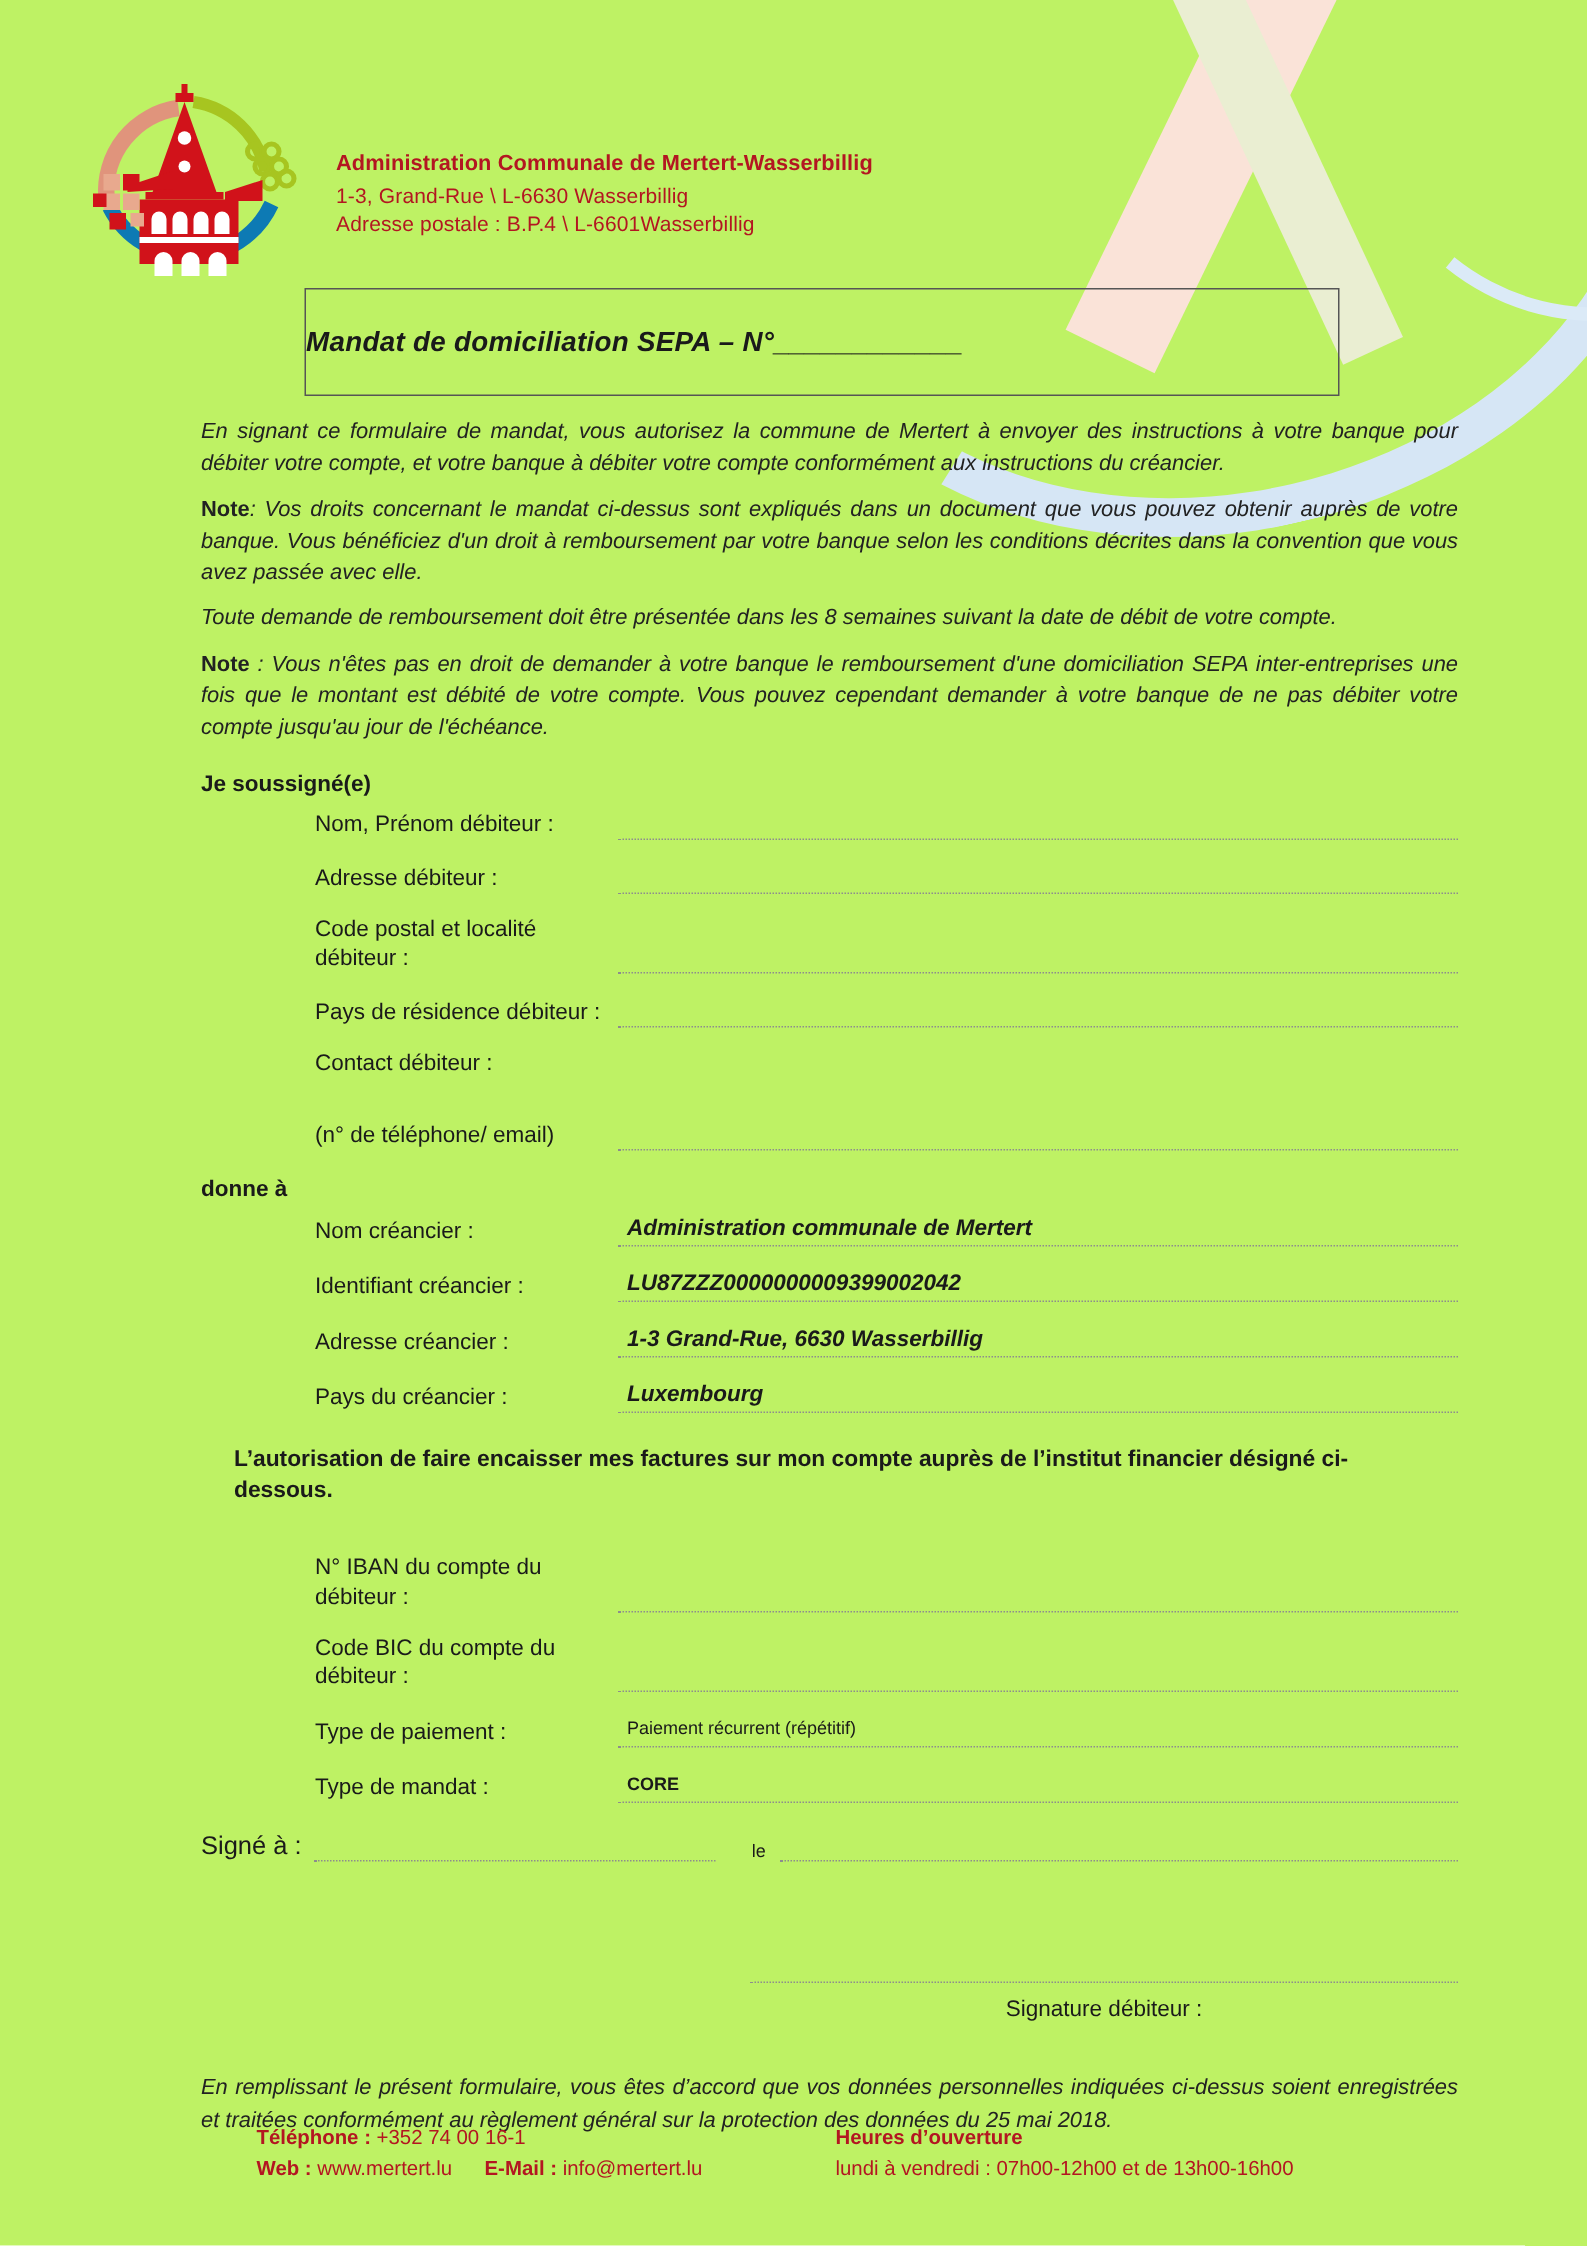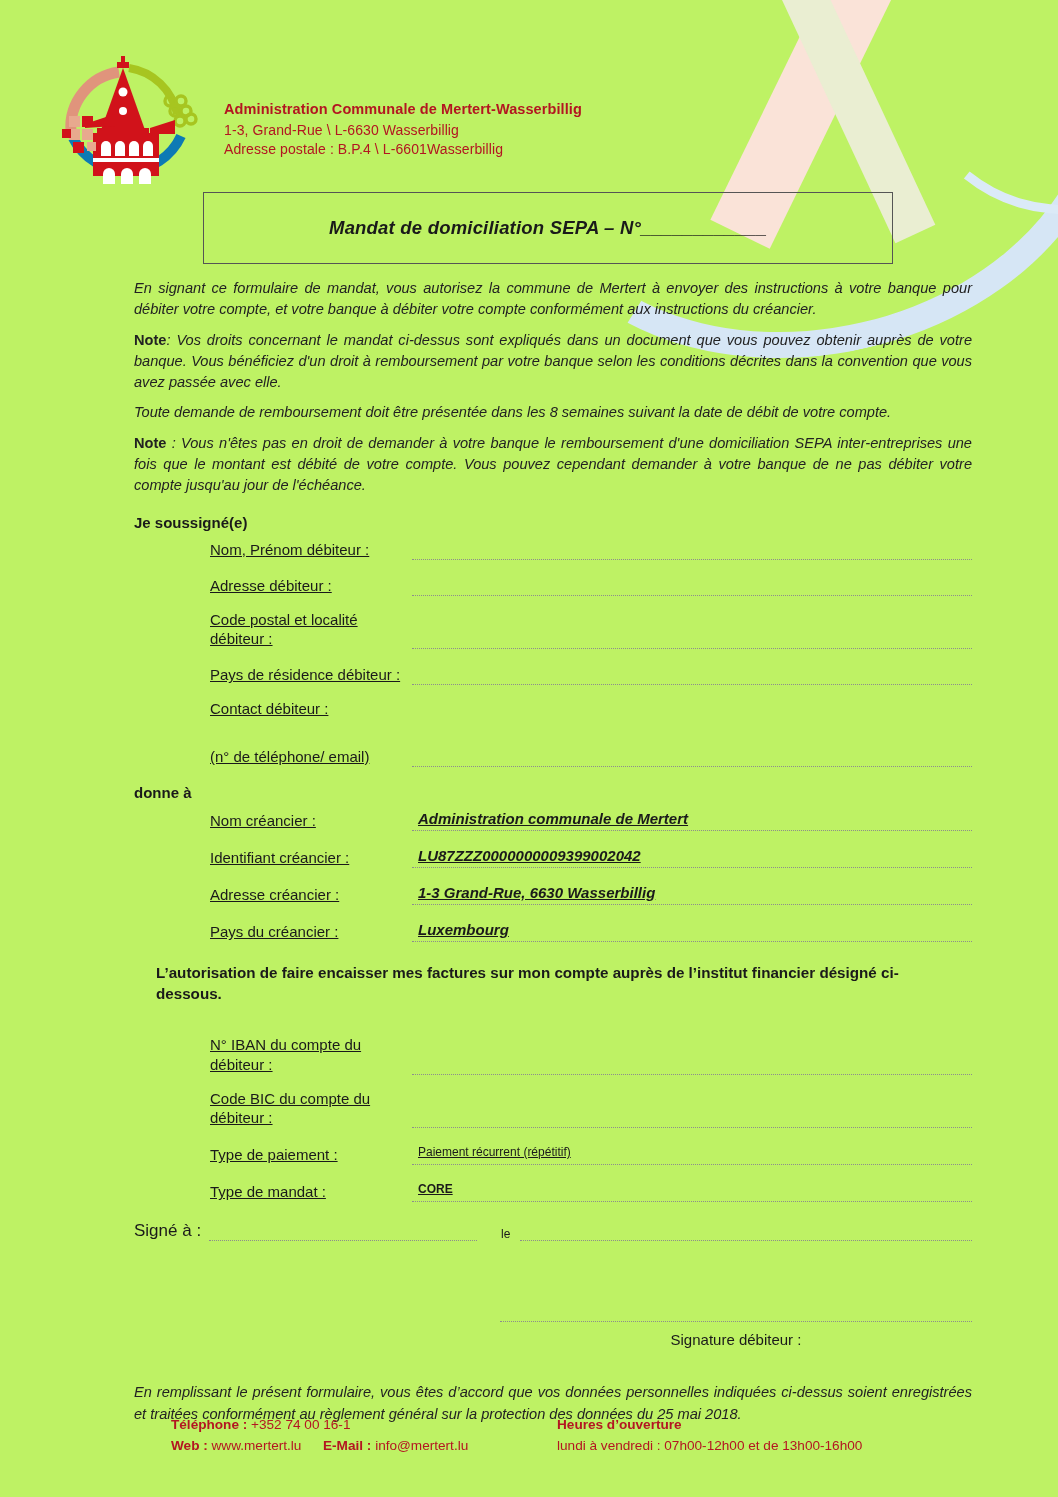--- a/index.html
+++ b/index.html
@@ -83,21 +83,20 @@
     left: 203px; top: 192px;
     width: 690px; height: 72px;
     border: 1.6px solid #555;
     box-sizing: border-box;
     background: transparent;
     z-index: 3;
   }
   .title-text {
     position: absolute;
     left: 0; right: 0; top: 24px;
-    text-align: center;
     font-size: 18.5px;
     font-weight: bold;
     font-style: italic;
     color: #1a1a1a;
     letter-spacing: .2px;
   }
 
   
   .body-wrap {
     position: absolute;
@@ -115,21 +114,21 @@
   }
   p.intro b { font-style: normal; font-weight: bold; }
 
   .section-head {
     font-size: 15px;
     font-weight: bold;
     margin: 17px 0 7px 0;
   }
 
   
-  .fields { margin: 0; text-decoration: underline; }
+  .fields { margin: 0; }
   .field-row {
     display: flex;
     align-items: flex-end;
     margin-bottom: 14px;
   }
   .field-row .label {
     width: 278px;
     flex: 0 0 278px;
     font-size: 15px;
     line-height: 1.32;

